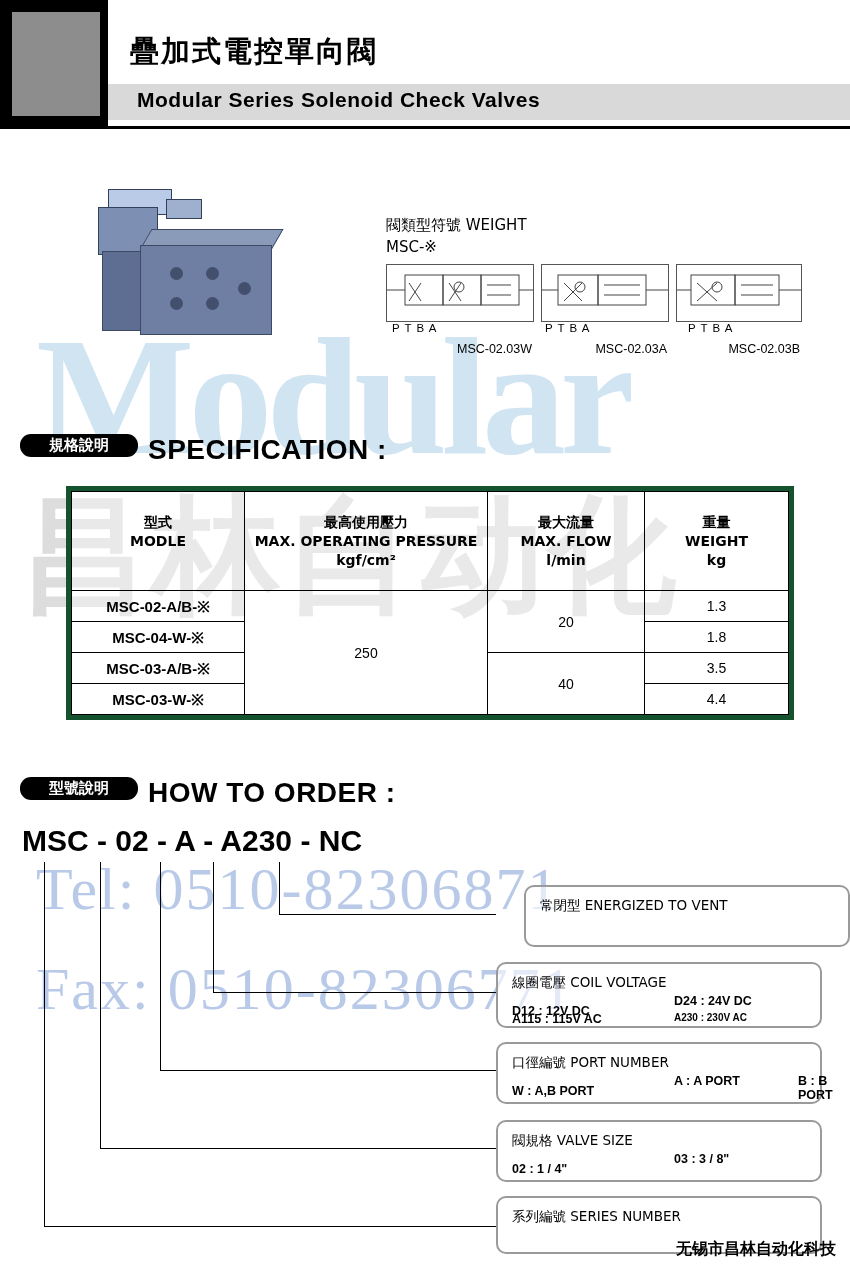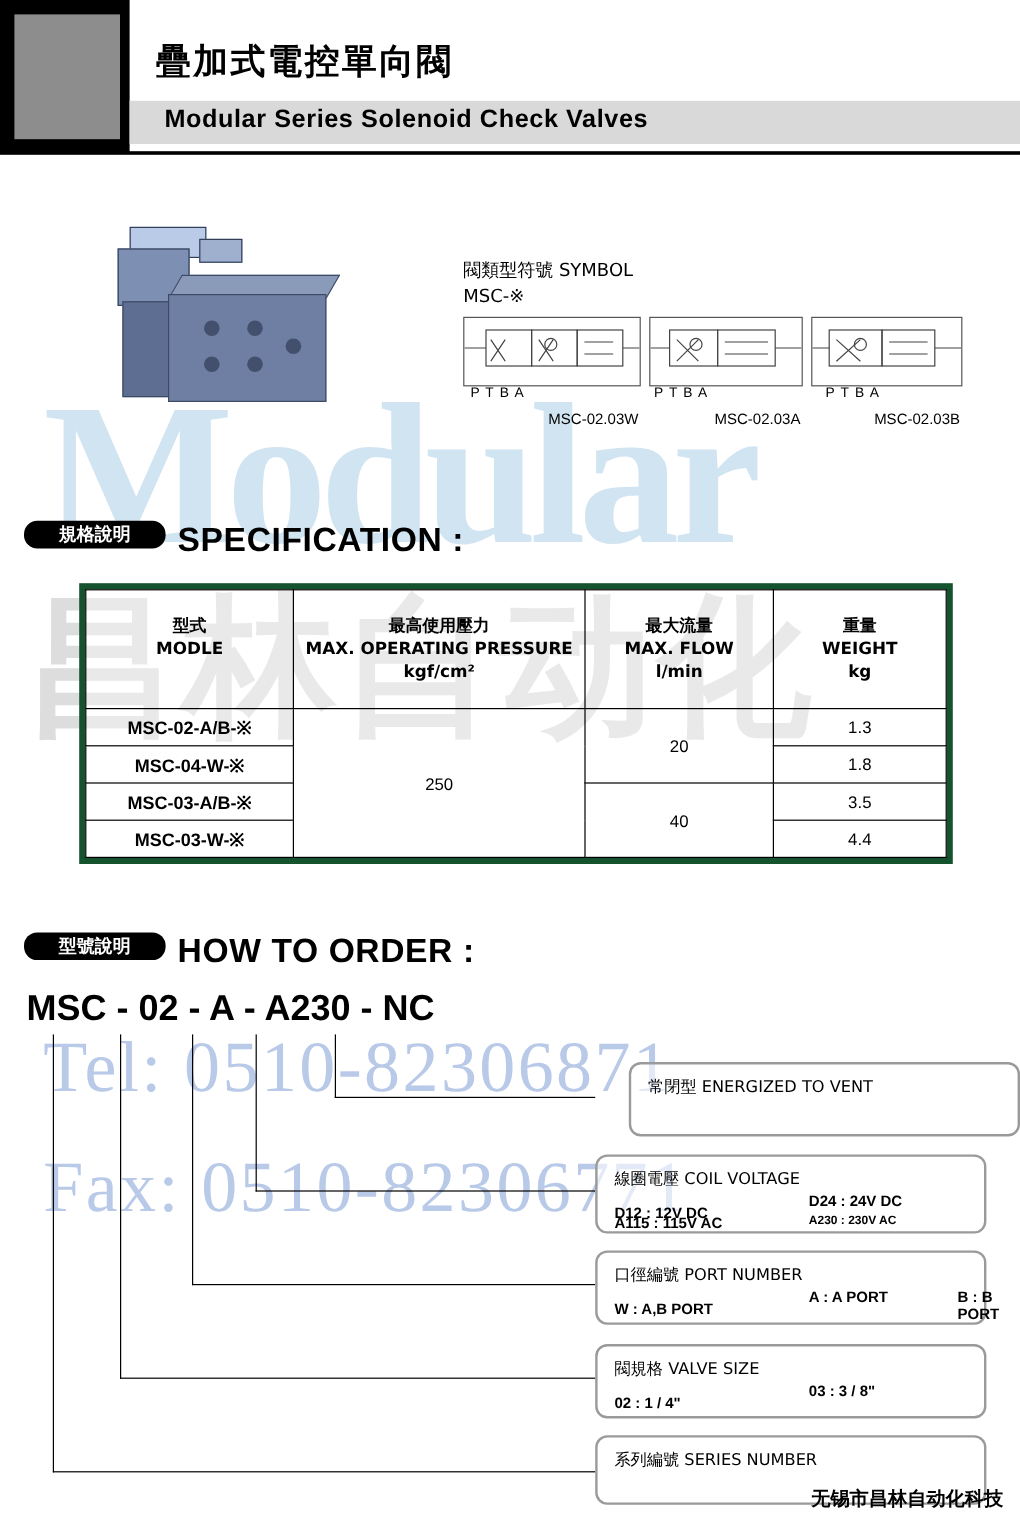--- a/index.html
+++ b/index.html
@@ -100,21 +100,21 @@
   <div class="ph-side"></div>
   <div class="ph-body-top"></div>
   <div class="ph-body"></div>
   <div class="ph-hole" style="left:92px;top:82px;"></div>
   <div class="ph-hole" style="left:128px;top:82px;"></div>
   <div class="ph-hole" style="left:92px;top:112px;"></div>
   <div class="ph-hole" style="left:128px;top:112px;"></div>
   <div class="ph-hole" style="left:160px;top:97px;"></div>
 </div>
 
-<div class="sym-label-cn">閥類型符號 SYMBOL</div>
+<div class="sym-label-cn">閥類型符號 WEIGHT</div>
 <div class="sym-label-code">MSC-※</div>
 
 <div class="sym-box" style="left:386px;top:264px;width:146px;height:56px;">
   <svg width="146" height="56" viewBox="0 0 146 56">
     <rect x="18" y="10" width="38" height="30" fill="none" stroke="#444" stroke-width="1"></rect>
     <rect x="56" y="10" width="38" height="30" fill="none" stroke="#444" stroke-width="1"></rect>
     <rect x="94" y="10" width="38" height="30" fill="none" stroke="#444" stroke-width="1"></rect>
     <path d="M22 36 L34 18 M34 36 L22 18" stroke="#444" stroke-width="1" fill="none"></path>
     <path d="M62 36 L74 18 M74 36 L62 18" stroke="#444" stroke-width="1" fill="none"></path>
     <circle cx="72" cy="22" r="5" fill="none" stroke="#444" stroke-width="1"></circle>

